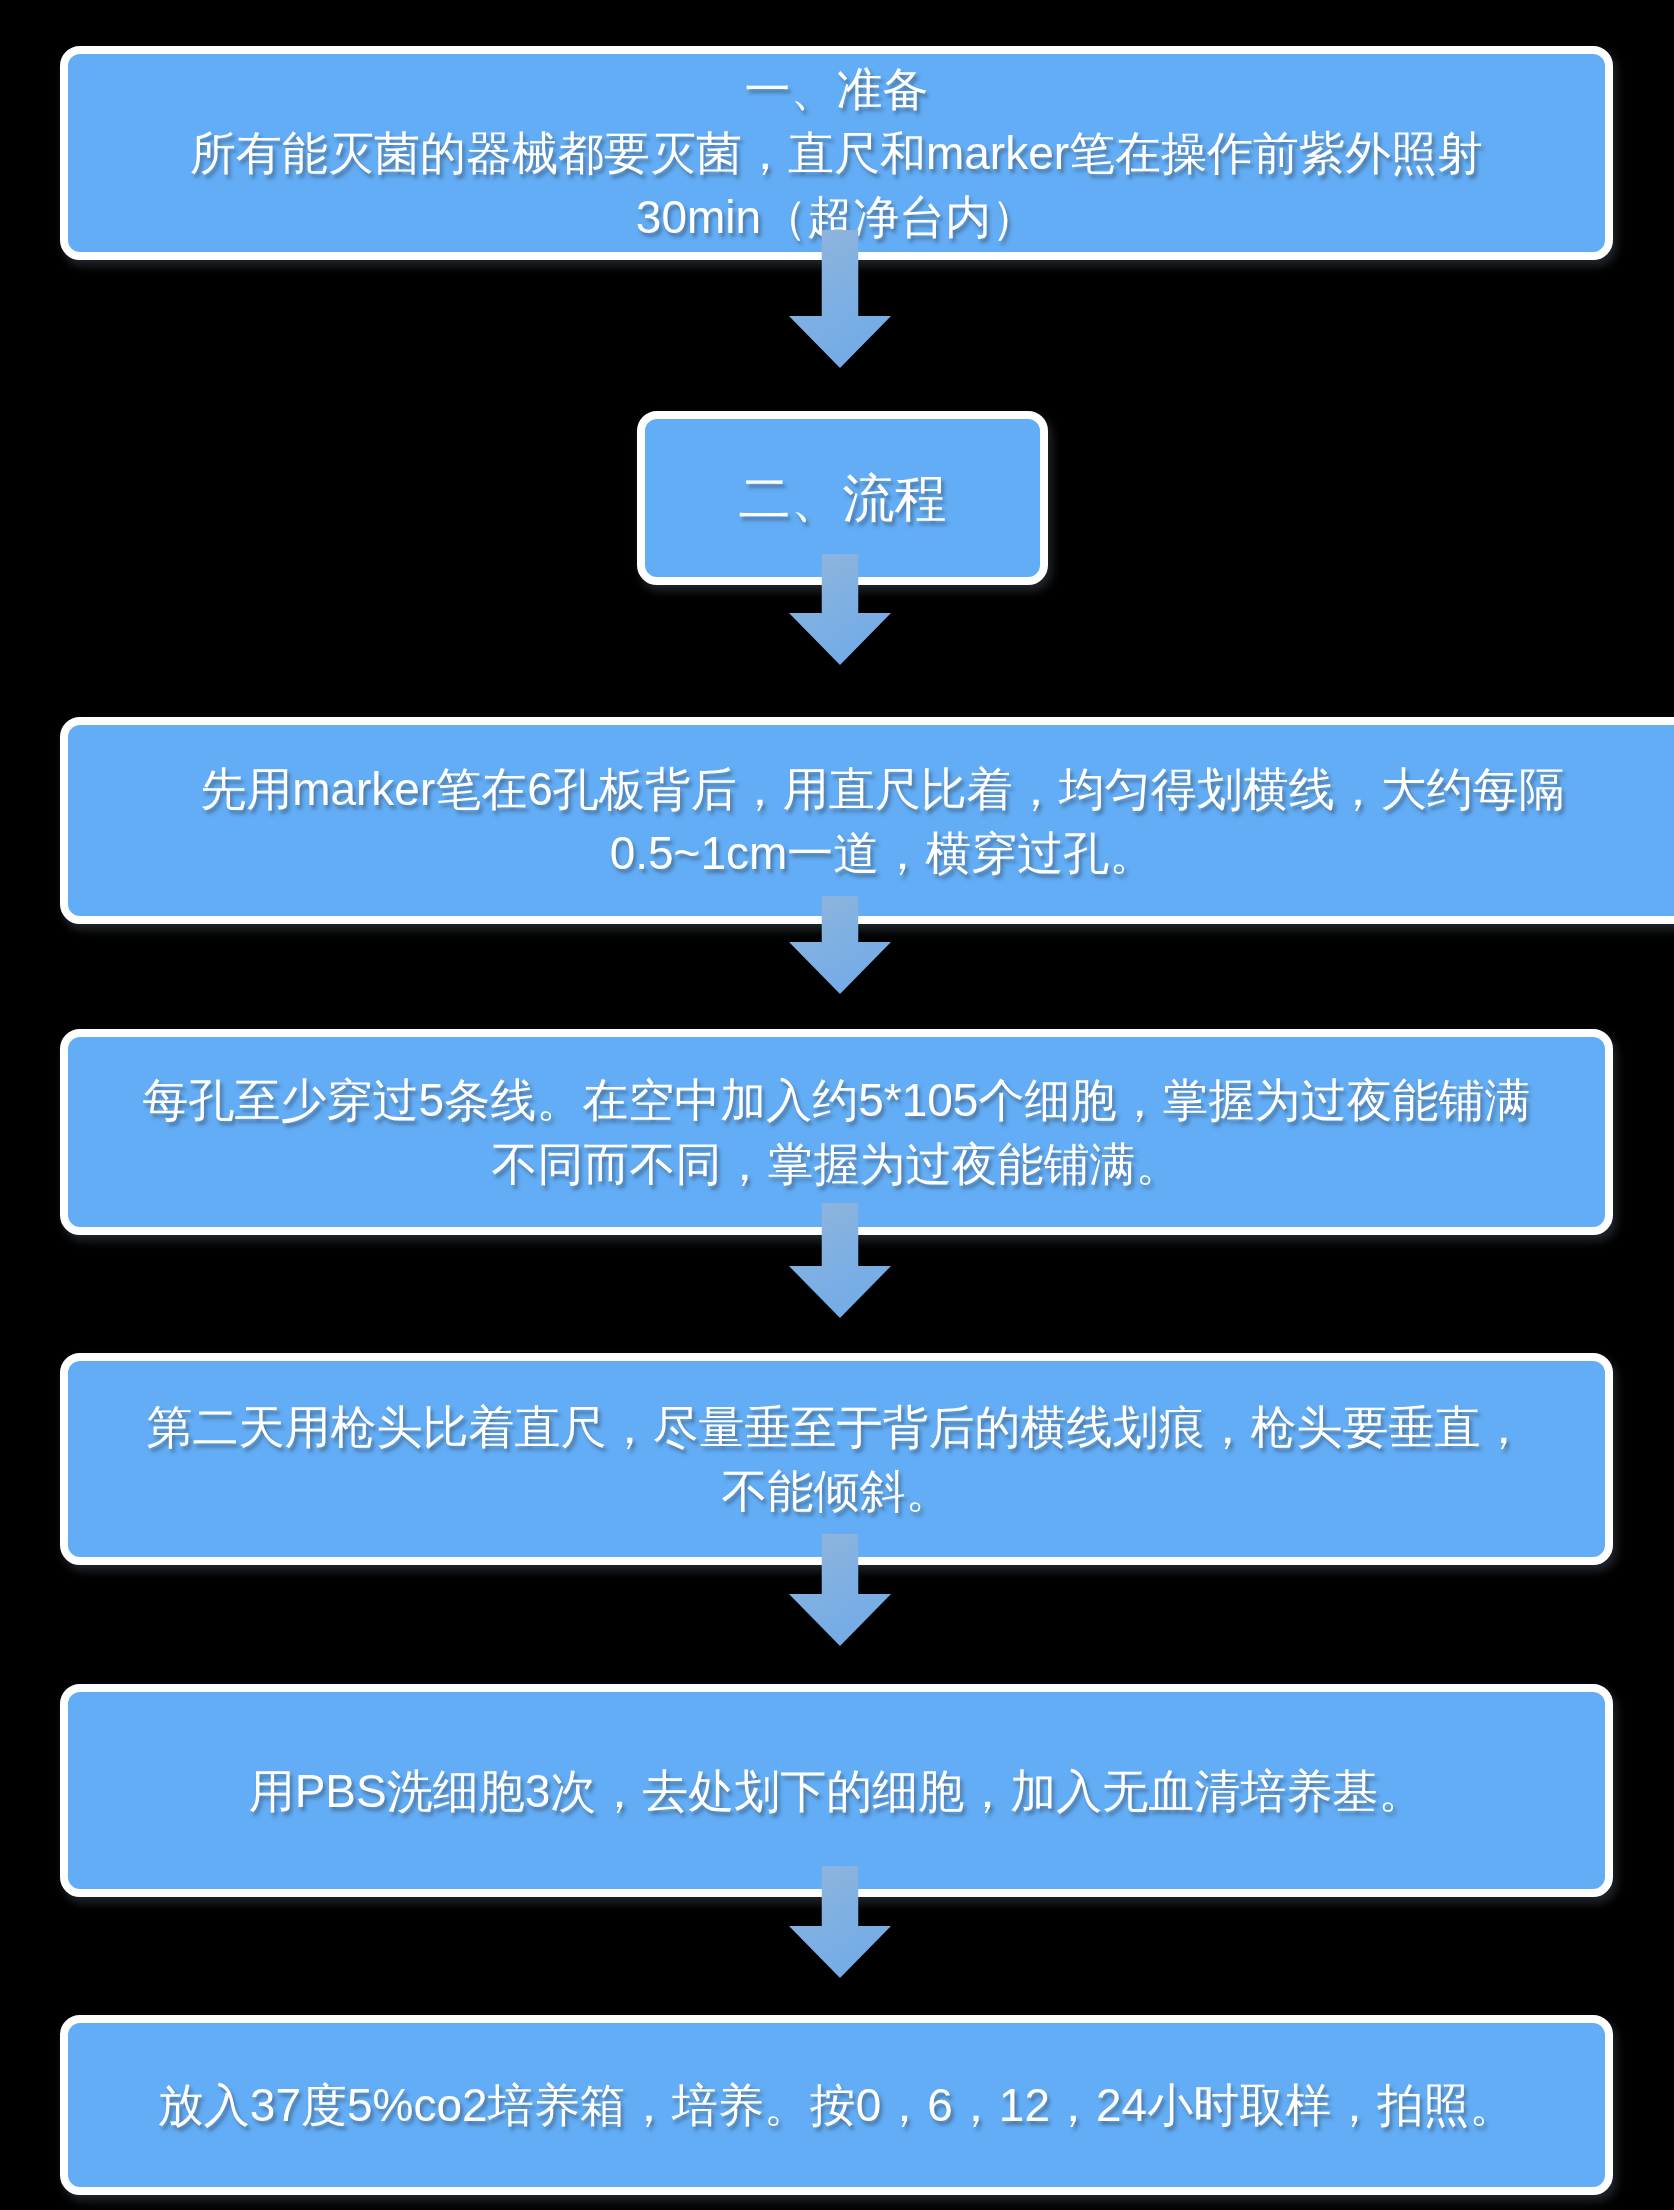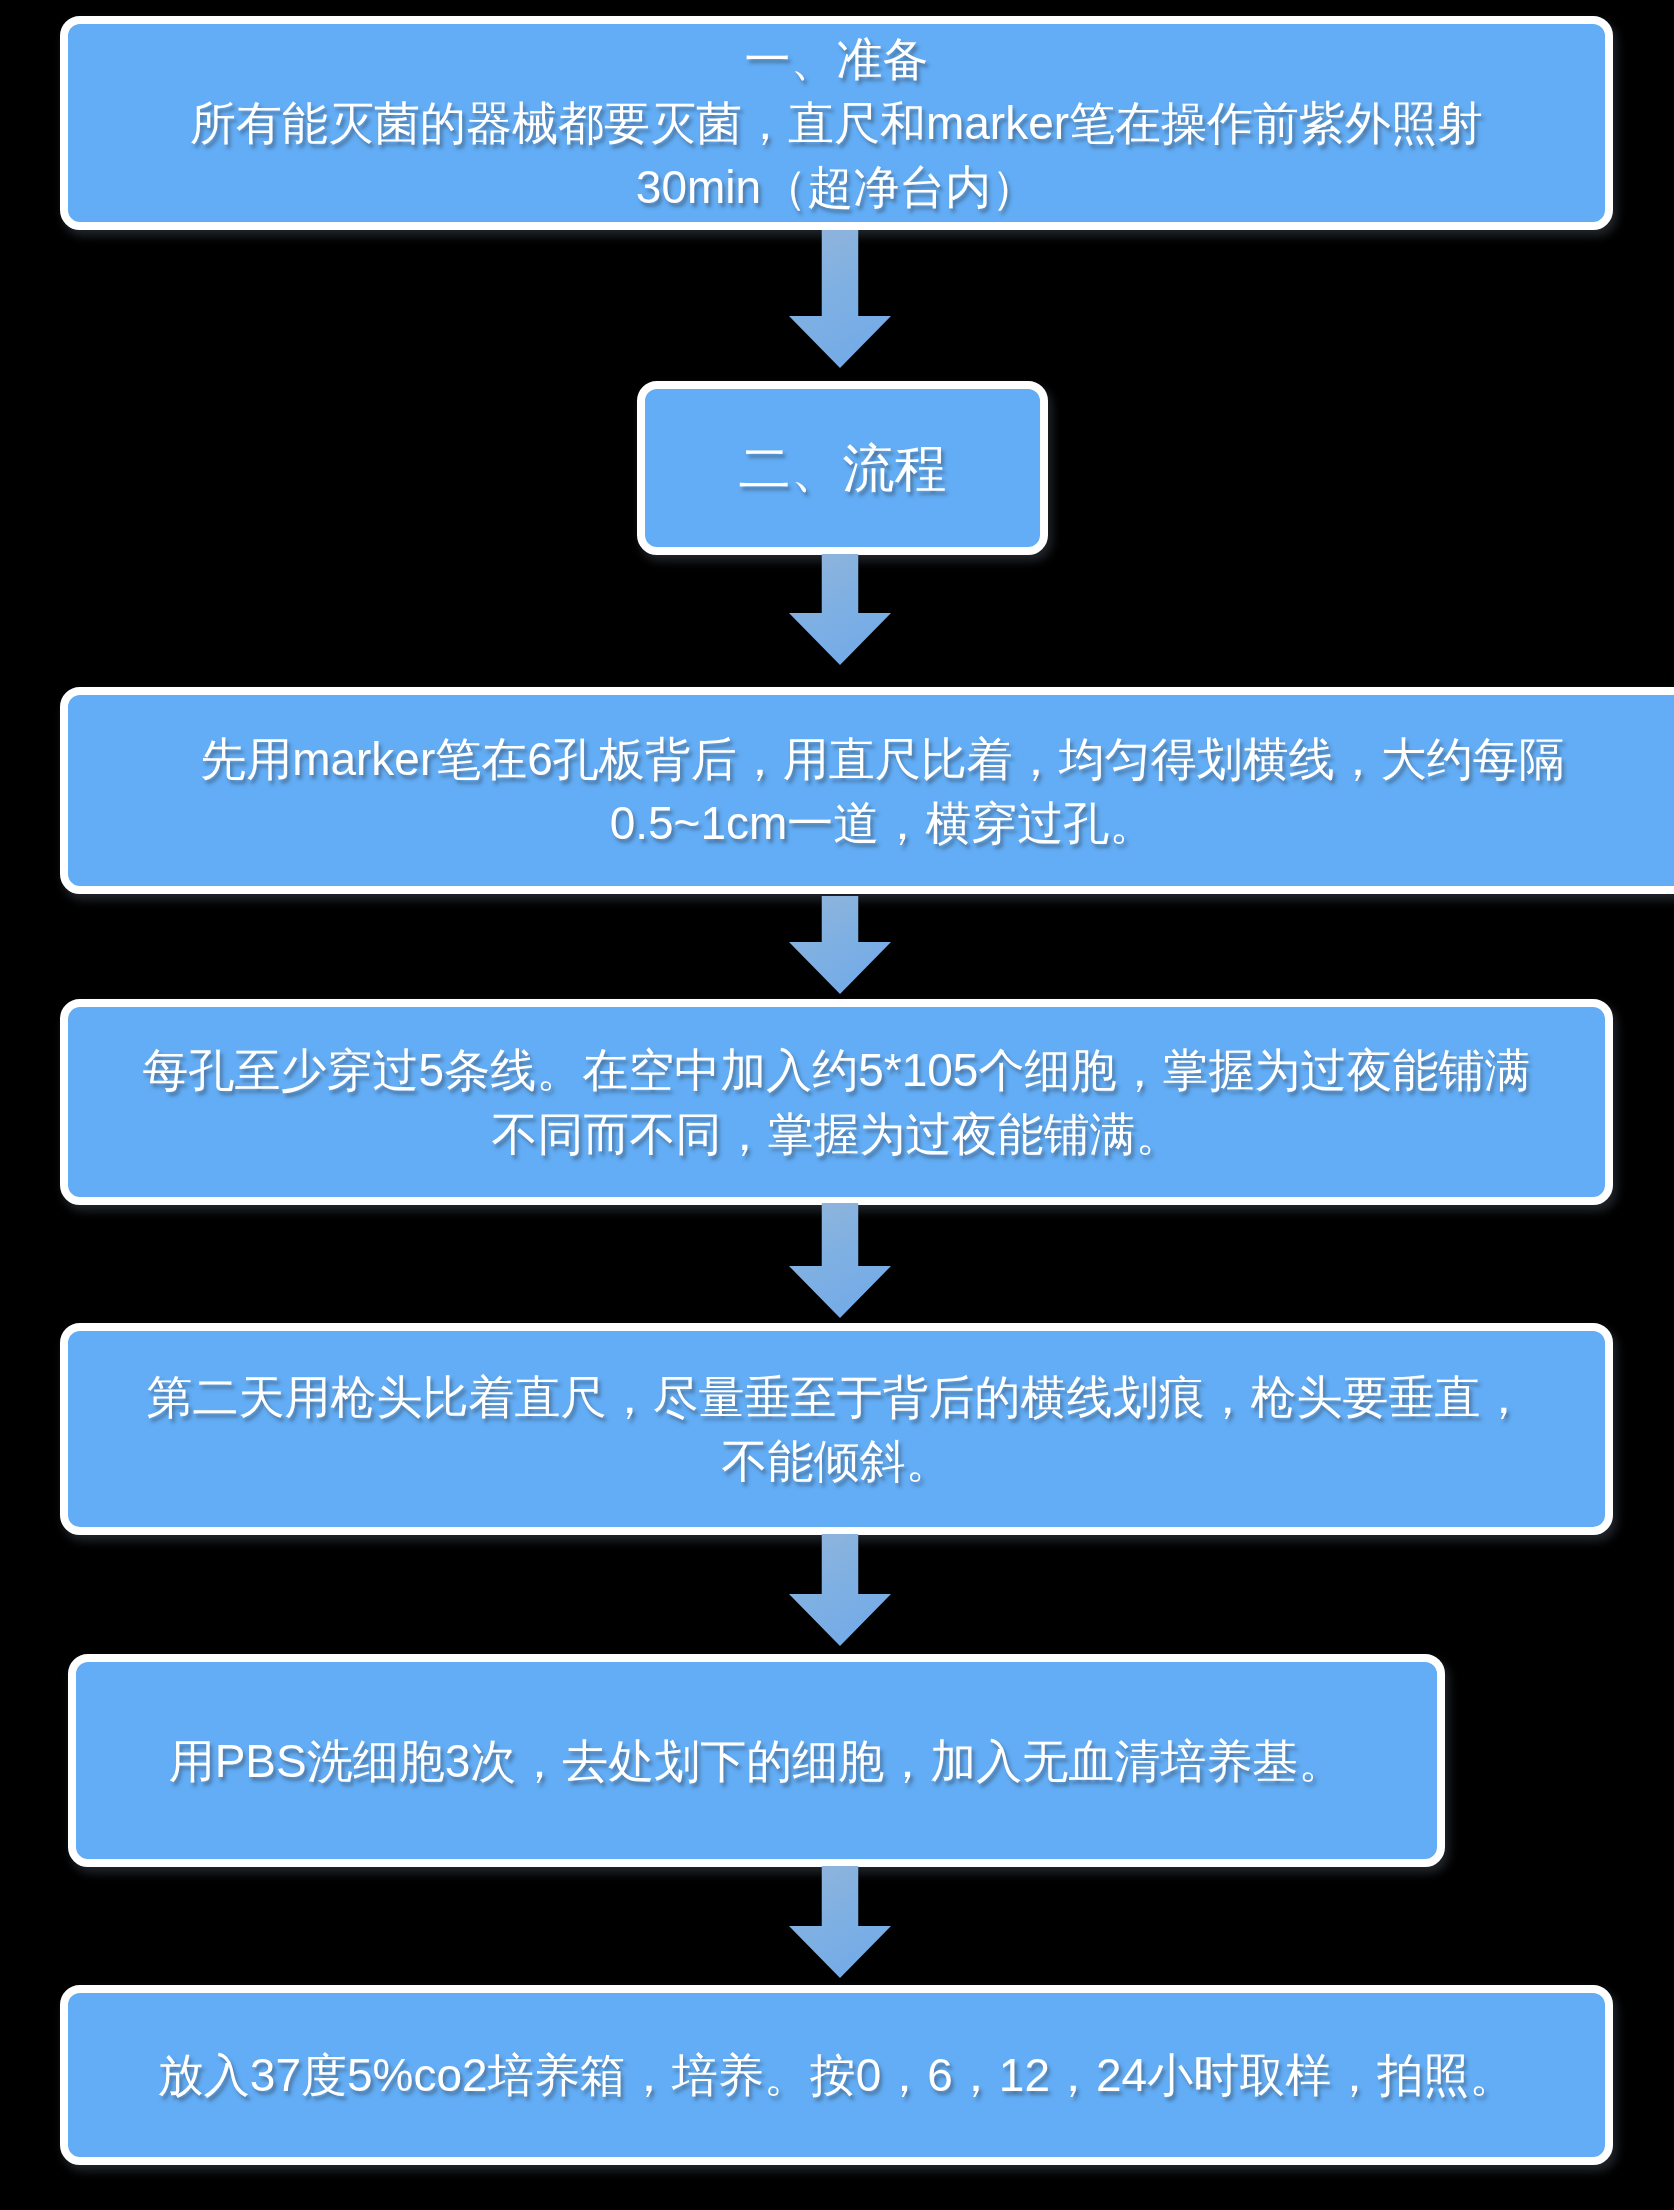--- a/index.html
+++ b/index.html
@@ -26,20 +26,21 @@
     border: 8.2px solid #ffffff;
     border-radius: 20px;
     box-shadow: 3.7px 5.5px 9.1px rgba(150,170,195,0.22);
     display: flex;
     flex-direction: column;
     align-items: center;
     justify-content: center;
     text-align: center;
     padding: 0 31px;
     overflow: hidden;
+    margin-top: 30px;
   }
   .flow-box .line {
     color: #ffffff;
     font-size: 46px;
     line-height: 64px;
     white-space: nowrap;
     text-shadow: 2.7px 3.7px 3.7px rgba(62,82,108,0.60);
   }
   .flow-box.title-box .line {
     font-size: 52px;
@@ -93,21 +94,21 @@
 
   <div class="down-arrow" style="top:1203px; height:115px;"></div>
 
   <div class="flow-box" style="left:60px; top:1323px; width:1553px; height:212px;">
     <div class="line">第二天用枪头比着直尺，尽量垂至于背后的横线划痕，枪头要垂直，</div>
     <div class="line">不能倾斜。</div>
   </div>
 
   <div class="down-arrow" style="top:1534px; height:112px;"></div>
 
-  <div class="flow-box" style="left:68px; top:1654px; width:1377px; height:213px;align-items:center;">
+  <div class="flow-box" style="left:60px; top:1654px; width:1553px; height:213px;align-items:center;">
     <div class="line">用PBS洗细胞3次，去处划下的细胞，加入无血清培养基。</div>
   </div>
 
   <div class="down-arrow" style="top:1866px; height:112px;"></div>
 
   <div class="flow-box" style="left:60px; top:1985px; width:1553px; height:180px;">
     <div class="line">放入37度5%co2培养箱，培养。按0，6，12，24小时取样，拍照。</div>
   </div>
 
 </div>

